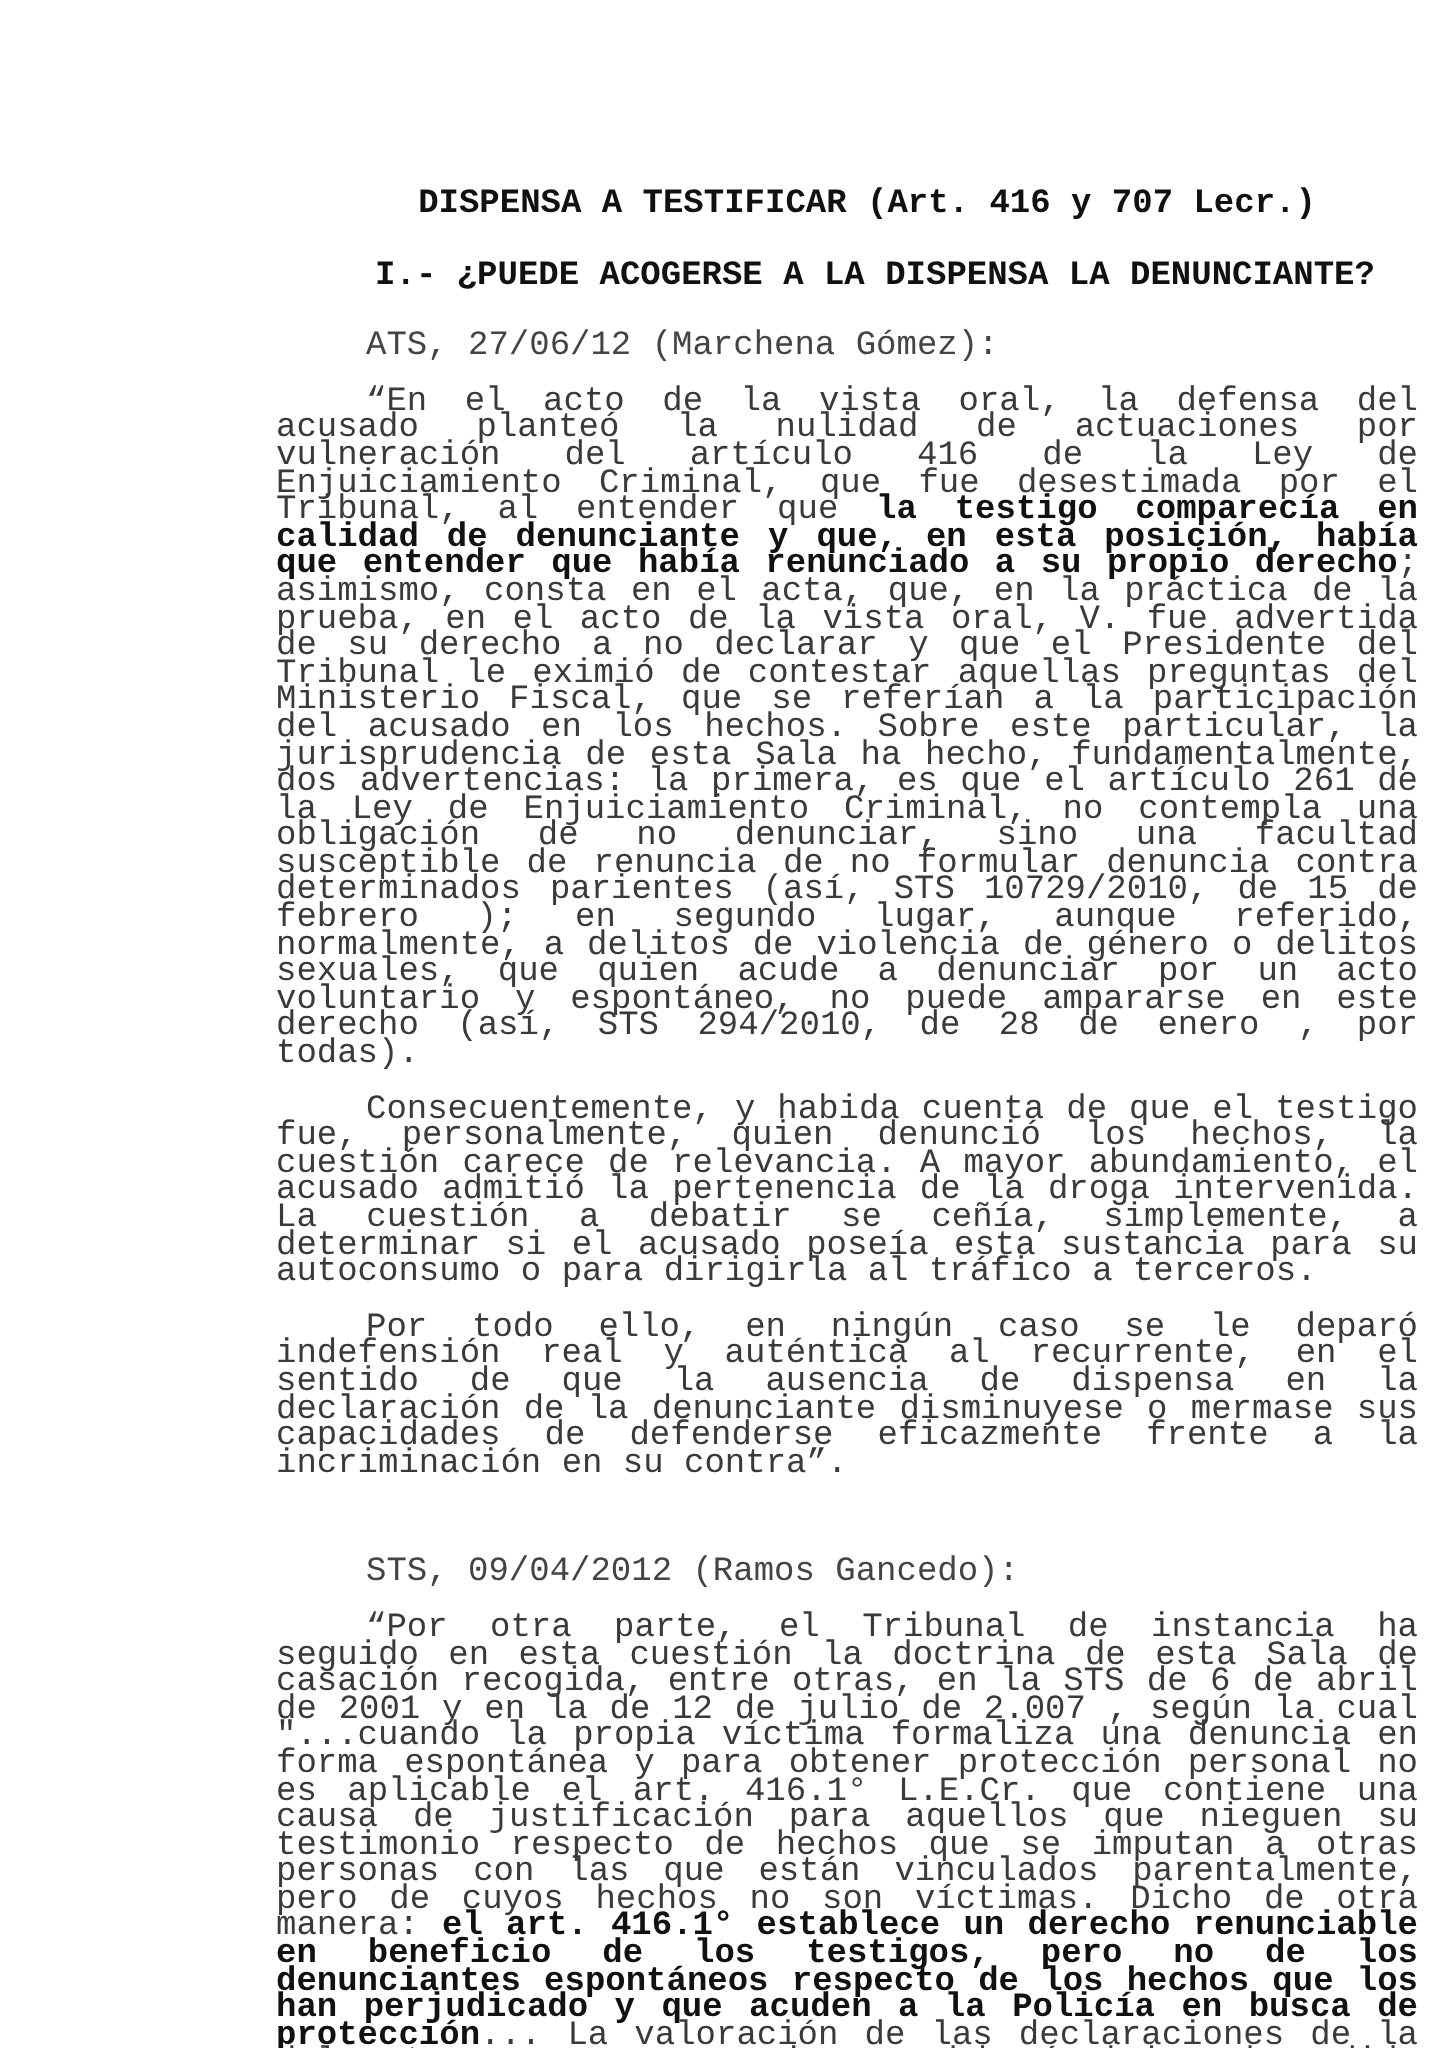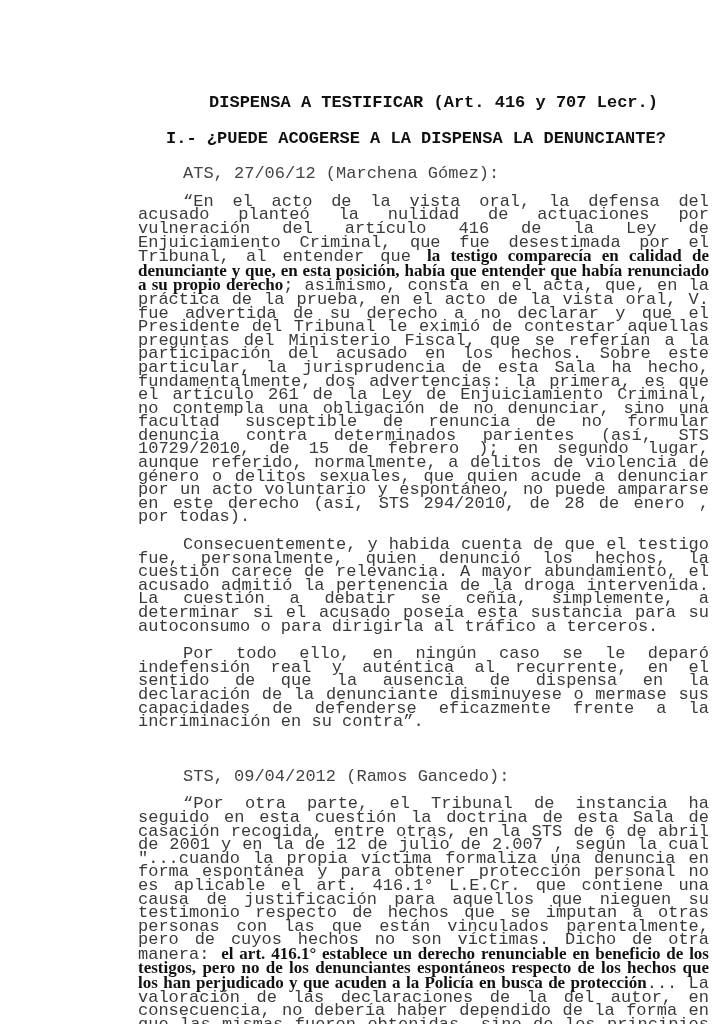--- a/index.html
+++ b/index.html
@@ -7,26 +7,26 @@
     .page {
       position: absolute; left: 138px; top: 96px; width: 571px;
       font-family: "Liberation Mono", "DejaVu Sans Mono", monospace;
       font-size: 17px; line-height: 13.6px; color: #3a3a3a;
     }
     .title {
       text-align: center; font-weight: bold; color: #111;
       margin: 0 0 22px 0; padding-left: 20px;
     }
     .subtitle {
-      font-weight: bold; color: #111;
+      text-align: center; font-weight: bold; color: #111;
       margin: 16px 0 22px 0; padding-left: 28px;
     }
     .cite { margin: 0 0 14px 0; text-indent: 45px; color: #444; }
     .para { margin: 0 0 14px 0; text-align: justify; text-indent: 45px; }
-    .para b { color: #111; font-family: Liberation Serif, serif; }
+    .para b { color: #111; }
     .gap { height: 27px; }
     .gap2 { height: 40px; }
   </style>
 </head>
 <body>
 
 <div class="page">
   <div class="title">DISPENSA A TESTIFICAR (Art. 416 y 707 Lecr.)</div>
   <div class="subtitle">I.- ¿PUEDE ACOGERSE A LA DISPENSA LA DENUNCIANTE?</div>
 

